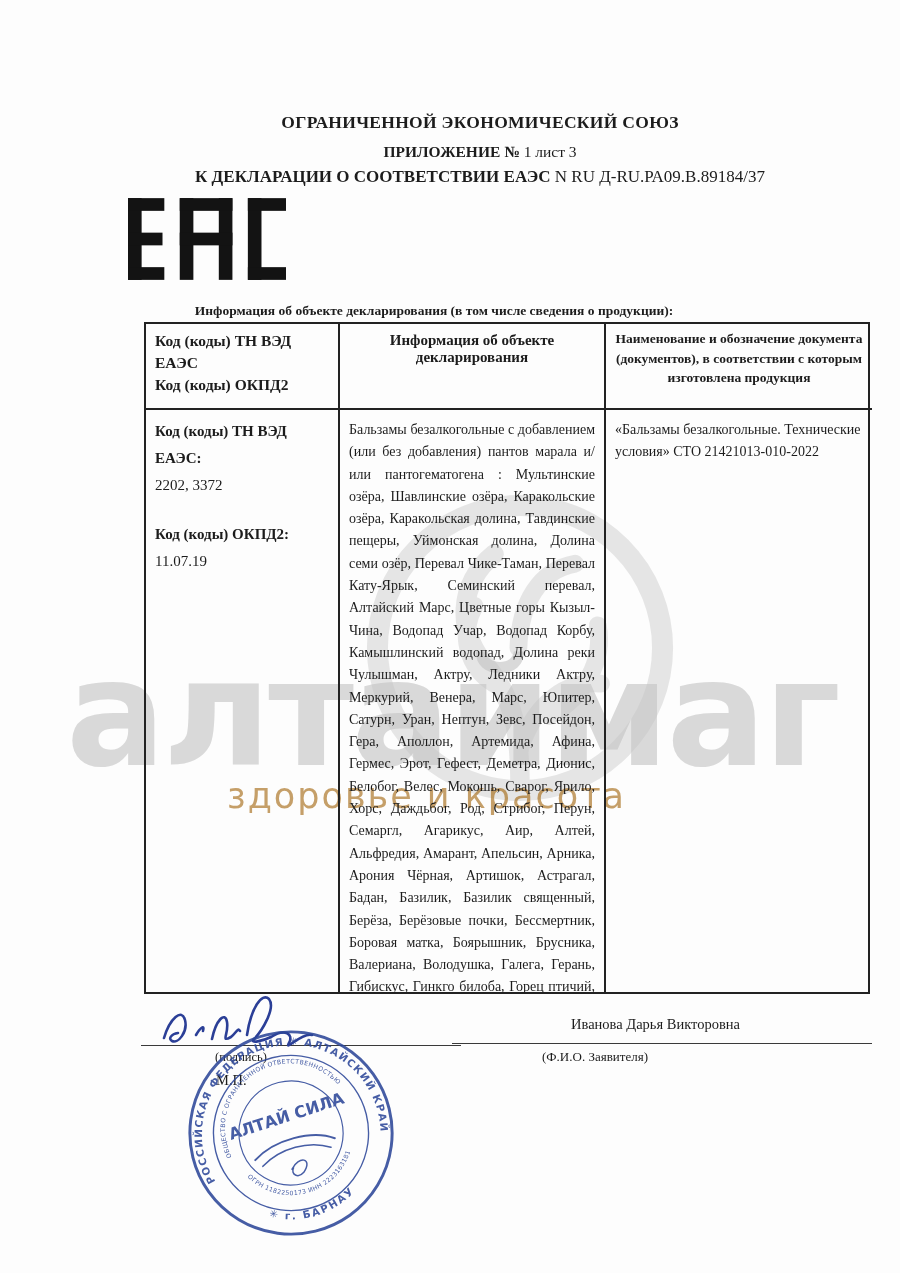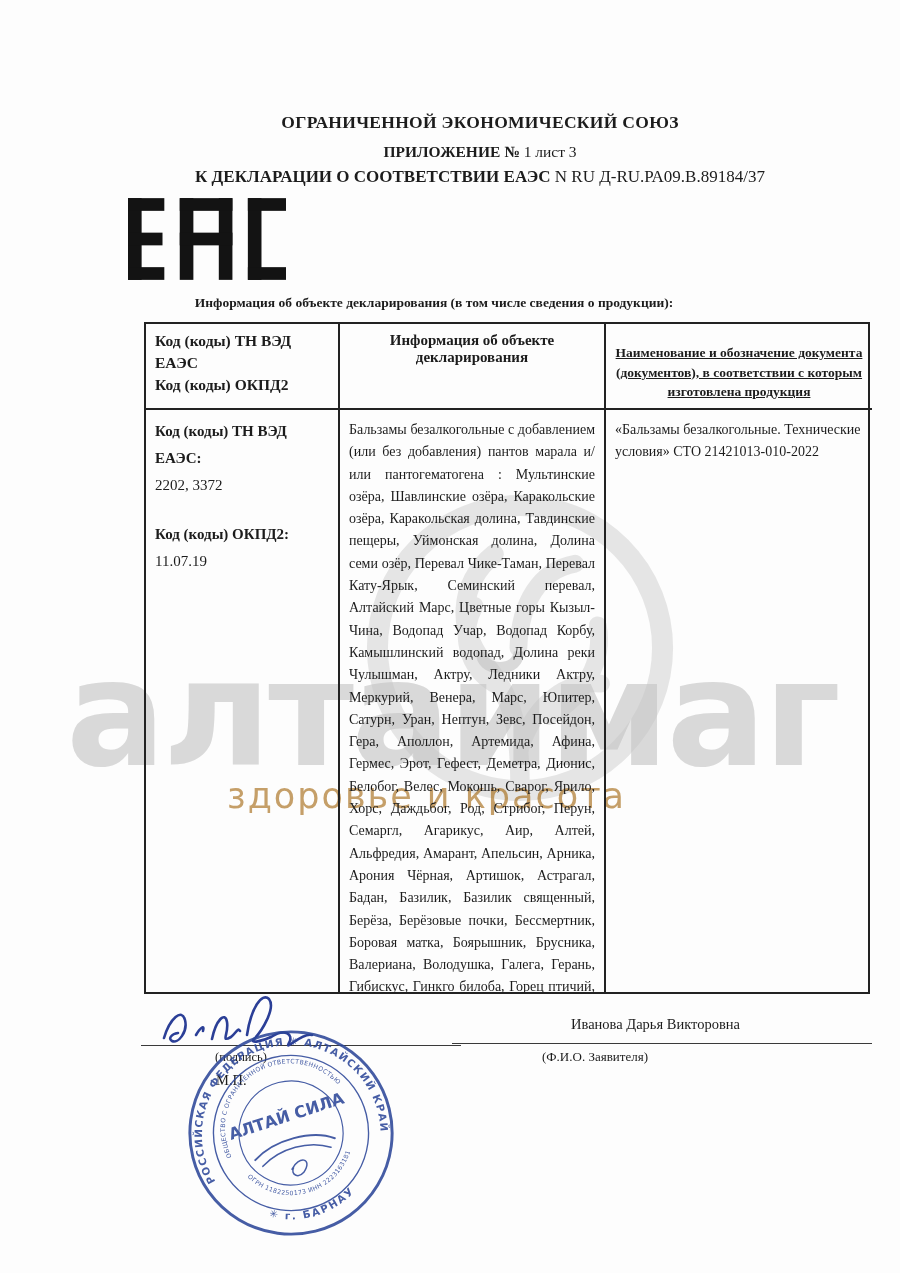--- a/index.html
+++ b/index.html
@@ -26,37 +26,37 @@
   }
   
   .content{position:absolute; inset:0; z-index:1;}
   .hdr{position:absolute; left:60px; width:840px; text-align:center;}
   .hdr1{top:112px; font-size:17.5px; font-weight:bold; letter-spacing:.3px;}
   .hdr2{top:143px; font-size:15.5px;}
   .hdr3{top:167px; font-size:17px;}
   .b{font-weight:bold;}
   .eac{position:absolute; left:128px; top:197px; width:158px; height:84px;}
   .tbl-caption{
-    position:absolute; left:0; top:295px; width:868px; text-align:center;
+    position:absolute; left:0; top:303px; width:868px; text-align:center;
     font-size:13.5px; font-weight:bold;
   }
   .doc-table{
     position:absolute; left:144px; top:322px; width:726px;
     display:grid; grid-template-columns:194px 266px 266px; grid-template-rows:86px 582px;
     border:2px solid #222; box-sizing:border-box;
   }
   .cell{
     box-sizing:border-box; border-right:2px solid #222; border-bottom:2px solid #222;
     padding:6px 9px; overflow:hidden;
   }
   .cell.last-col{border-right:none;}
   .cell.last-row{border-bottom:none;}
   .h1c{font-size:15.5px; font-weight:bold; line-height:22px;}
   .h2c{font-size:15px; font-weight:bold; text-align:center; padding-top:8px;}
-  .h3c{font-size:13.5px; font-weight:bold; text-align:center; line-height:19.5px; padding-top:19px;text-decoration:underline;}
+  .h3c{font-size:13.5px; font-weight:bold; text-align:center; line-height:19.5px; padding-top:5px;}
   .b1c{font-size:15px; line-height:27px; padding-top:8px;}
   .b1c .okpd-line{margin-top:22px;}
   .b2c{font-size:14px; line-height:22.3px; text-align:justify; padding-top:9px;}
   .b3c{font-size:14px; line-height:22.3px; padding-top:9px;}
   
   .sig-svg{position:absolute; left:150px; top:990px; width:180px; height:64px; z-index:2;}
   .sig-line{position:absolute; left:141px; top:1045px; width:320px; border-top:1.6px solid #3a3a3a;}
   .sig-caption{position:absolute; left:141px; top:1050px; width:200px; text-align:center; font-size:12.5px;}
   .mp{position:absolute; left:216px; top:1072px; font-size:14.5px;}
   .fio-name{position:absolute; left:440px; top:1016px; width:300px; text-align:right; font-size:14.5px;}

